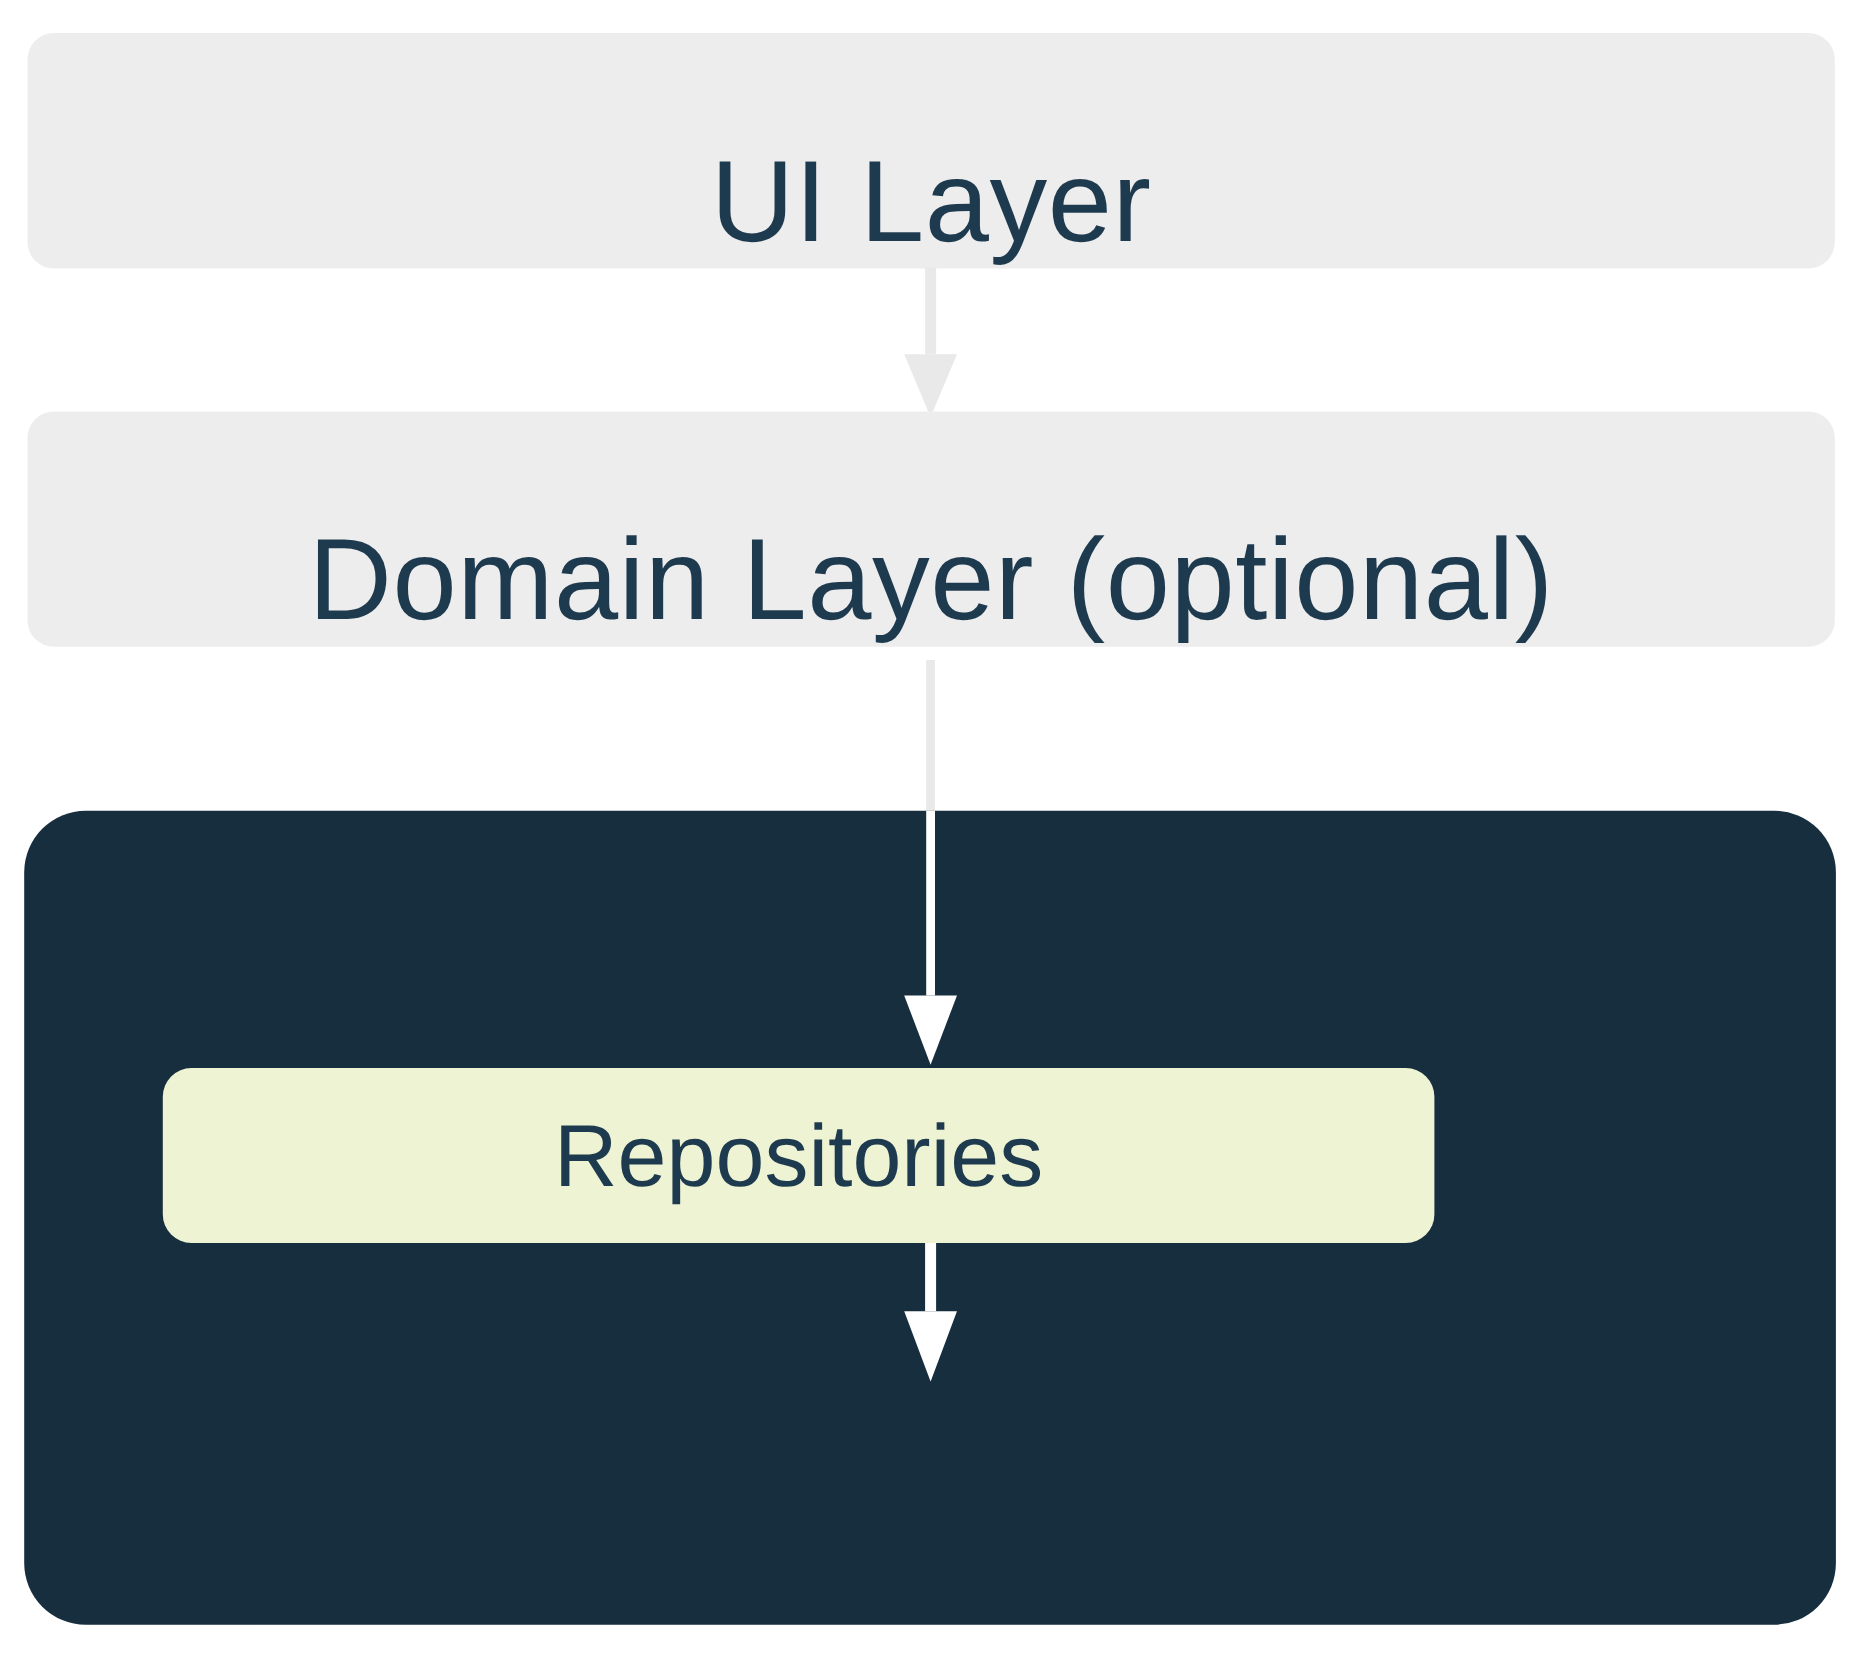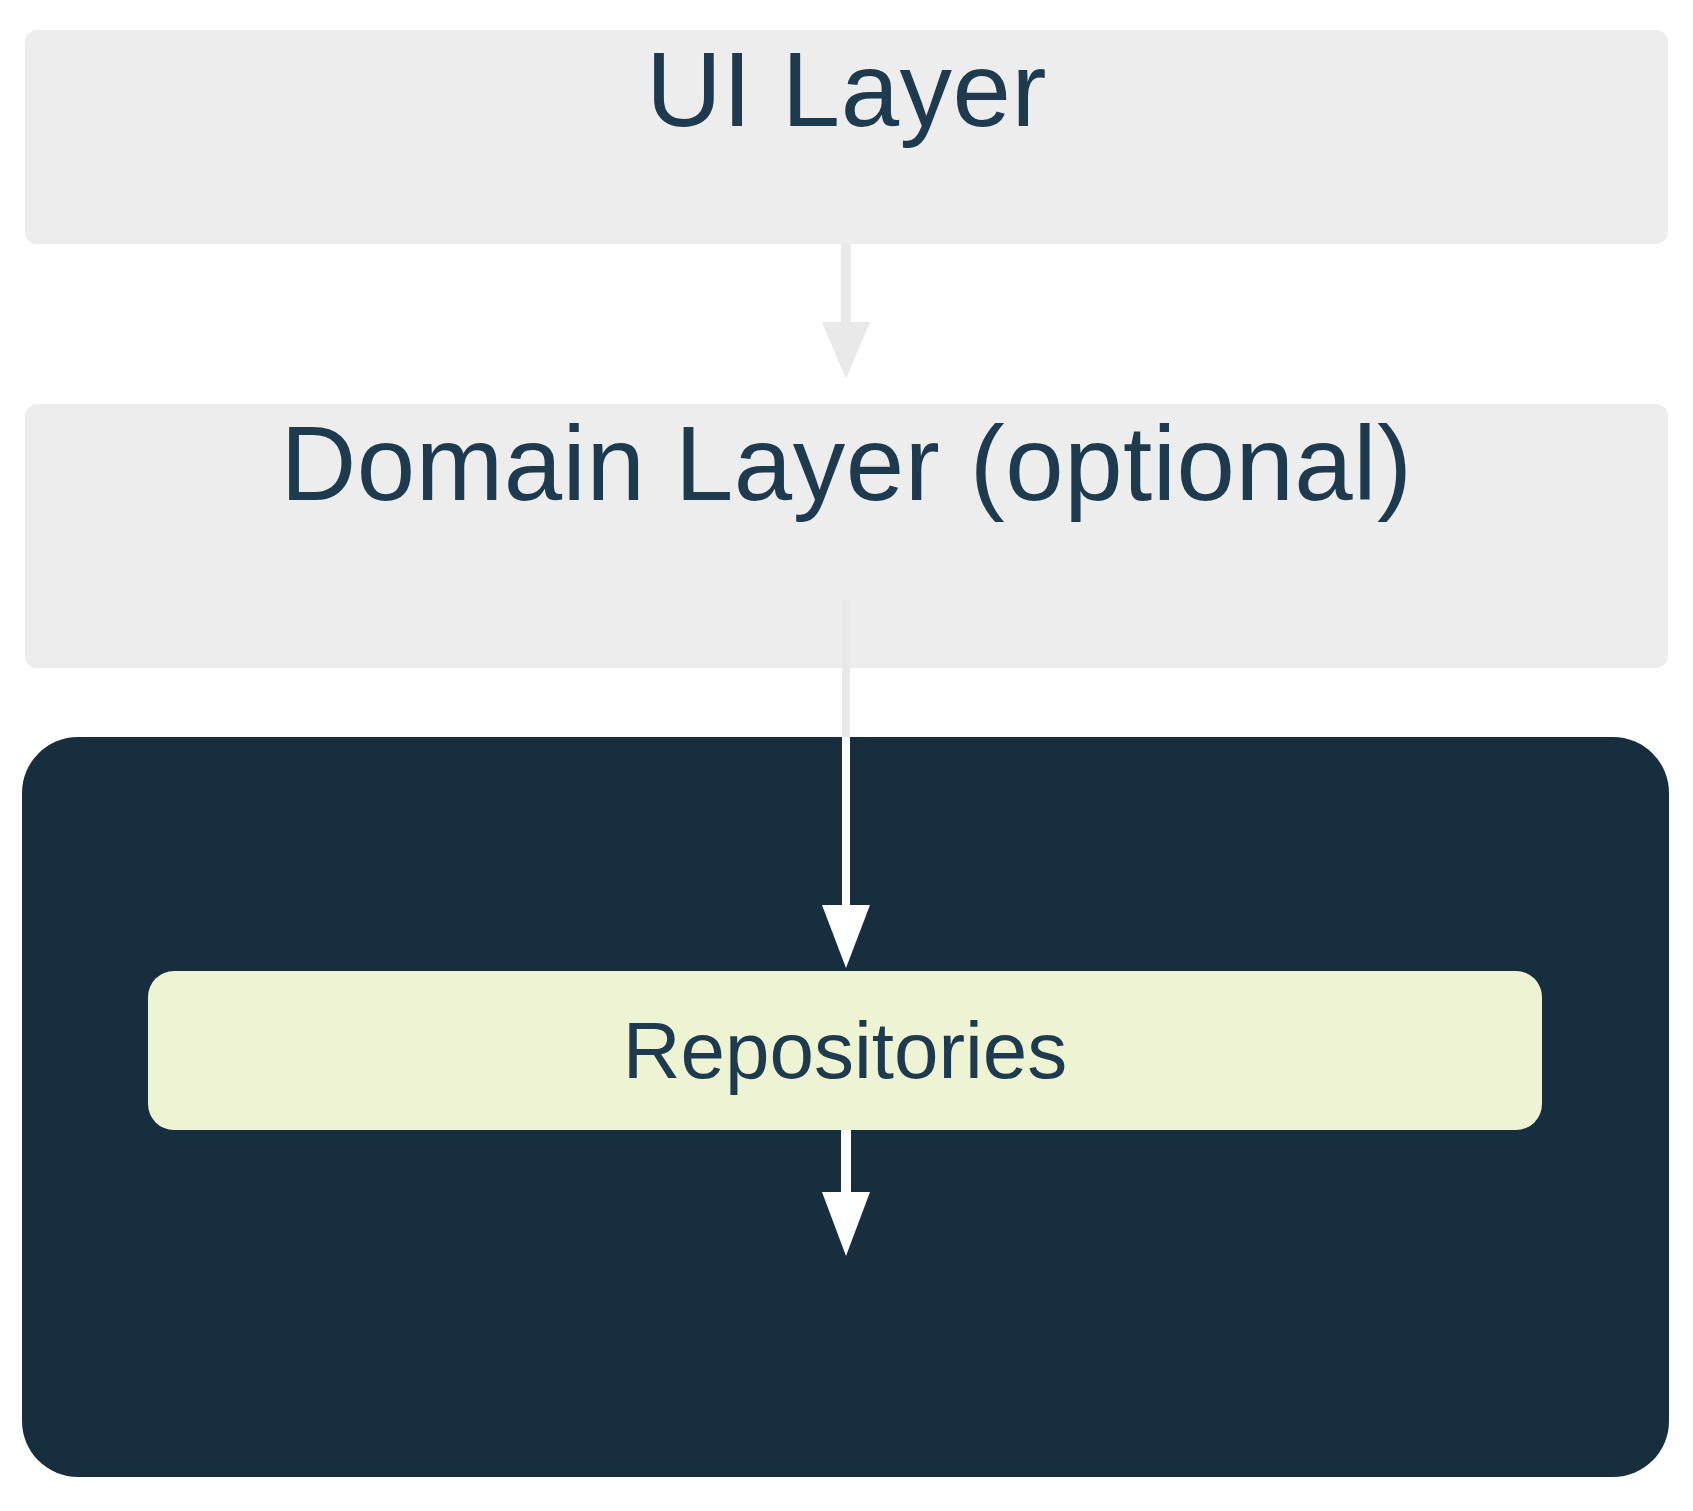--- a/index.html
+++ b/index.html
@@ -14,34 +14,34 @@
     height: 1511px;
     background: var(--background, #ffffff);
     overflow: hidden;
   }
   .layer-box {
     position: absolute;
     left: 25px;
     width: 1643px;
     height: 214px;
     background: var(--layer_box_gray, #EDEDED);
-    border-radius: 12px;
+    border-radius: 24px;
     display: flex;
-    align-items: flex-start;
+    align-items: flex-end;
     justify-content: center;
   }
   .layer-box .layer-label {
     color: var(--layer_text_navy, #1E3A4F);
     font-size: 105px;
     font-weight: 400;
     letter-spacing: 0.5px;
     white-space: nowrap;
   }
   .ui-box     { top: 30px; }
-  .domain-box { top: 404px; height: 264px; }
+  .domain-box { top: 374px; height: 214px; }
 
   .data-layer-box {
     position: absolute;
     left: 22px;
     top: 737px;
     width: 1647px;
     height: 740px;
     background: var(--data_layer_navy, #172E3F);
     border-radius: 56px;
   }
@@ -51,21 +51,21 @@
     top: 755px;
     color: var(--data_layer_title_white, #ffffff);
     font-size: 102px;
     font-weight: 400;
     letter-spacing: 0.5px;
     white-space: nowrap;
   }
   .inner-box {
     position: absolute;
     left: 148px;
-    width: 1394px;
+    width: 1156px;
     display: flex;
     align-items: center;
     justify-content: center;
     border-radius: 26px;
   }
   .repositories-box {
     top: 971px;
     height: 159px;
     background: var(--repositories_green, #EEF4D3);
   }

